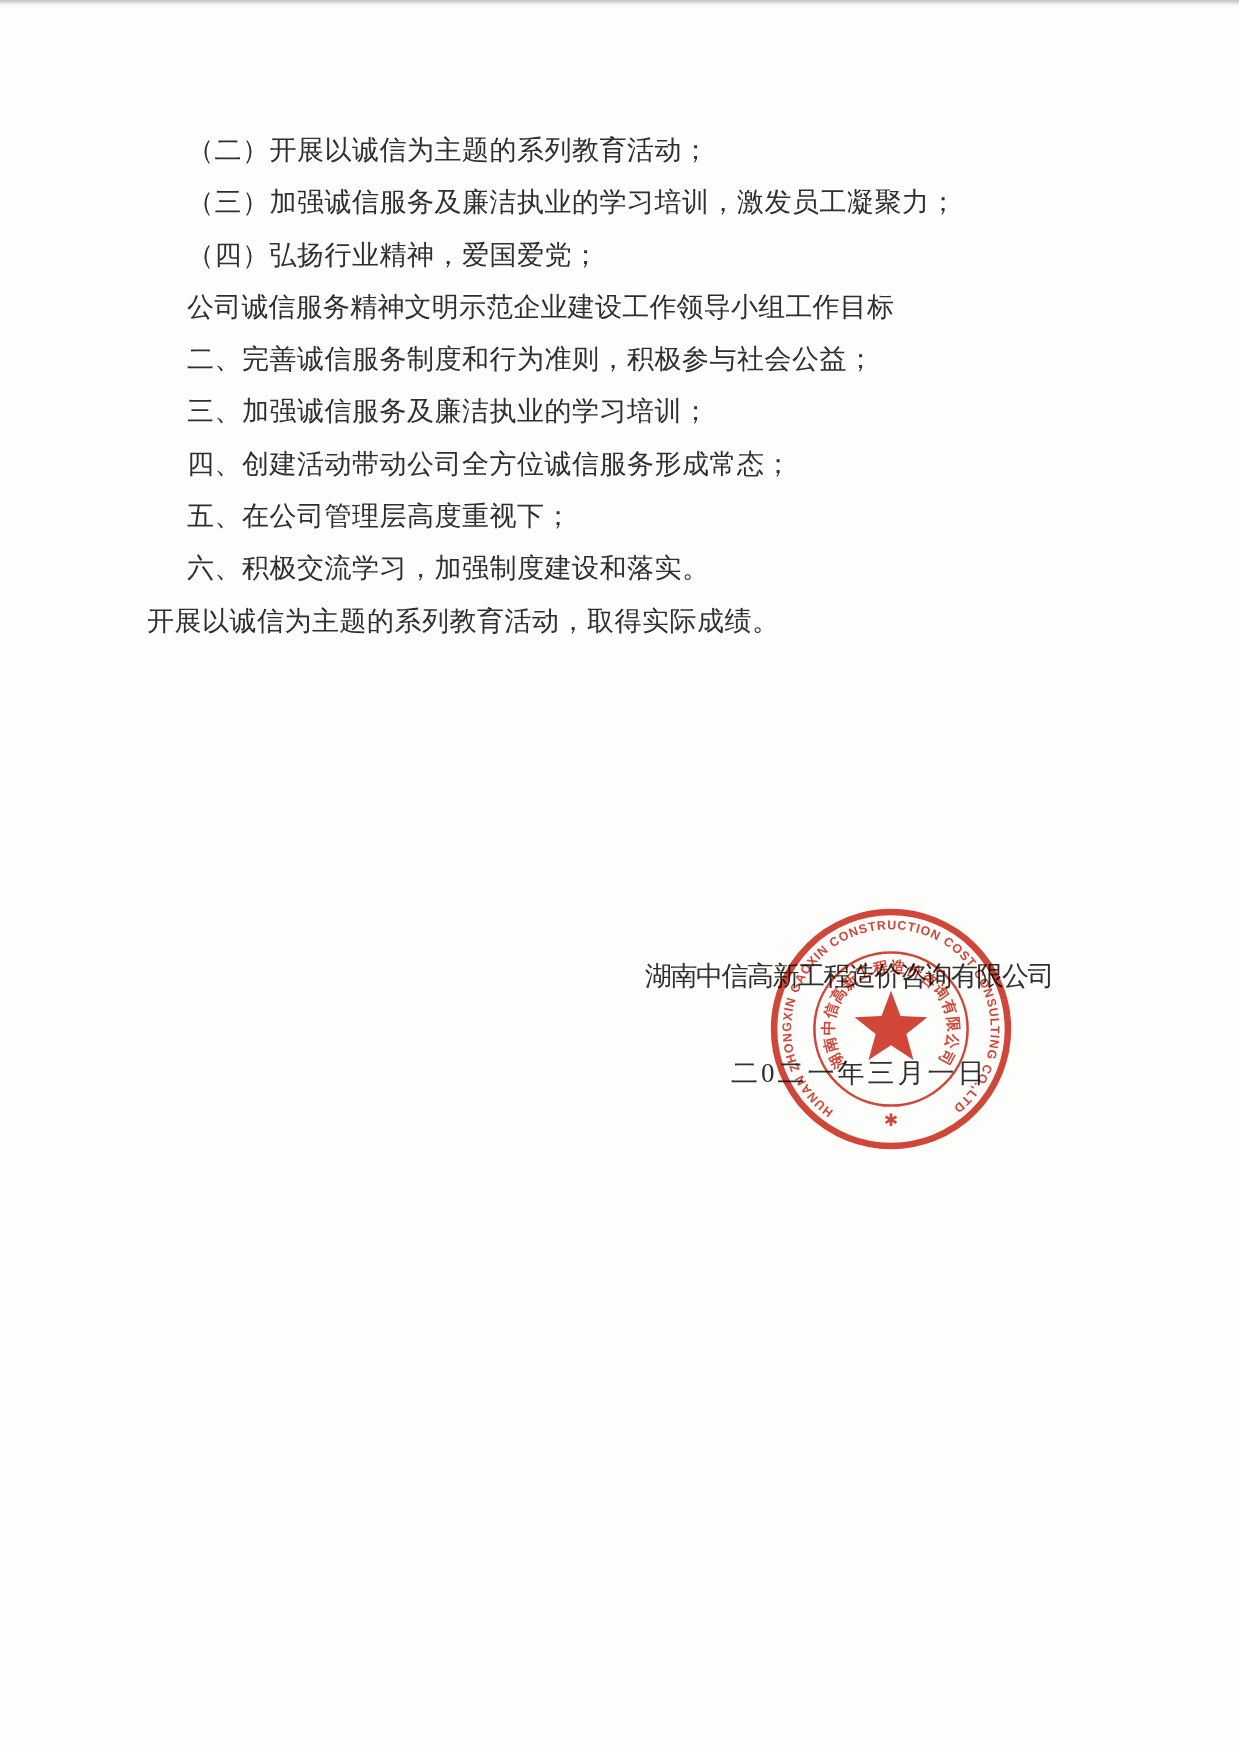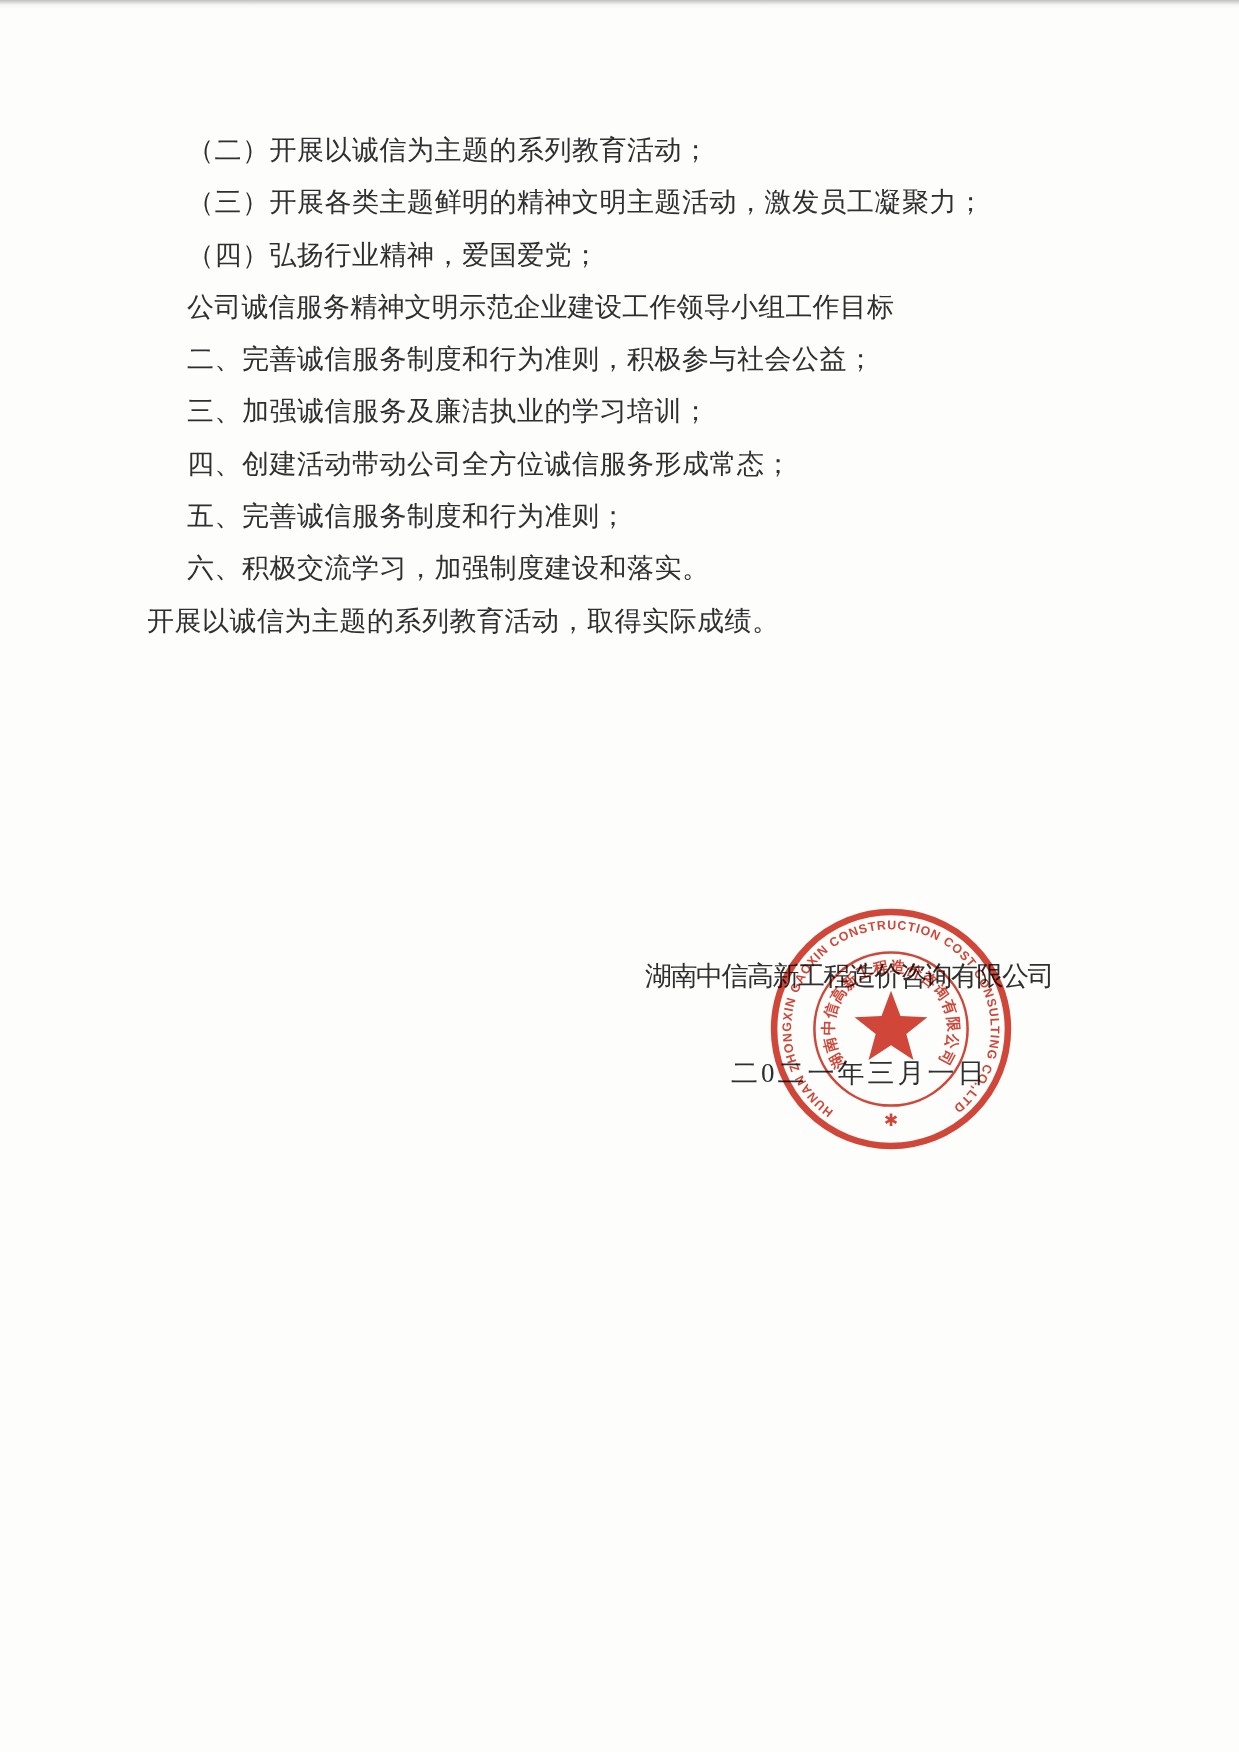--- a/index.html
+++ b/index.html
@@ -69,27 +69,27 @@
 </style>
 </head>
 <body>
 
 <div class="page">
 
   <div class="scan-edge-top"></div>
 
   <div class="doc-body">
       <div class="line indent">（二）开展以诚信为主题的系列教育活动；</div>
-      <div class="line indent">（三）开展各类主题鲜明的精神文明主题活动，激发员工凝聚力；</div>
+      <div class="line indent">（三）加强诚信服务及廉洁执业的学习培训，激发员工凝聚力；</div>
       <div class="line indent">（四）弘扬行业精神，爱国爱党；</div>
       <div class="line indent bold">公司诚信服务精神文明示范企业建设工作领导小组工作目标</div>
       <div class="line indent">二、完善诚信服务制度和行为准则，积极参与社会公益；</div>
       <div class="line indent">三、加强诚信服务及廉洁执业的学习培训；</div>
       <div class="line indent">四、创建活动带动公司全方位诚信服务形成常态；</div>
-      <div class="line indent">五、完善诚信服务制度和行为准则；</div>
+      <div class="line indent">五、在公司管理层高度重视下；</div>
       <div class="line indent">六、积极交流学习，加强制度建设和落实。</div>
       <div class="line">开展以诚信为主题的系列教育活动，取得实际成绩。</div>
     </div>
 
   <div class="company-line">湖南中信高新工程造价咨询有限公司</div>
 
   <div class="date-line">二0二一年三月一日</div>
 
   <div class="stamp">
     <svg viewBox="0 0 250 250" xmlns="http://www.w3.org/2000/svg">

